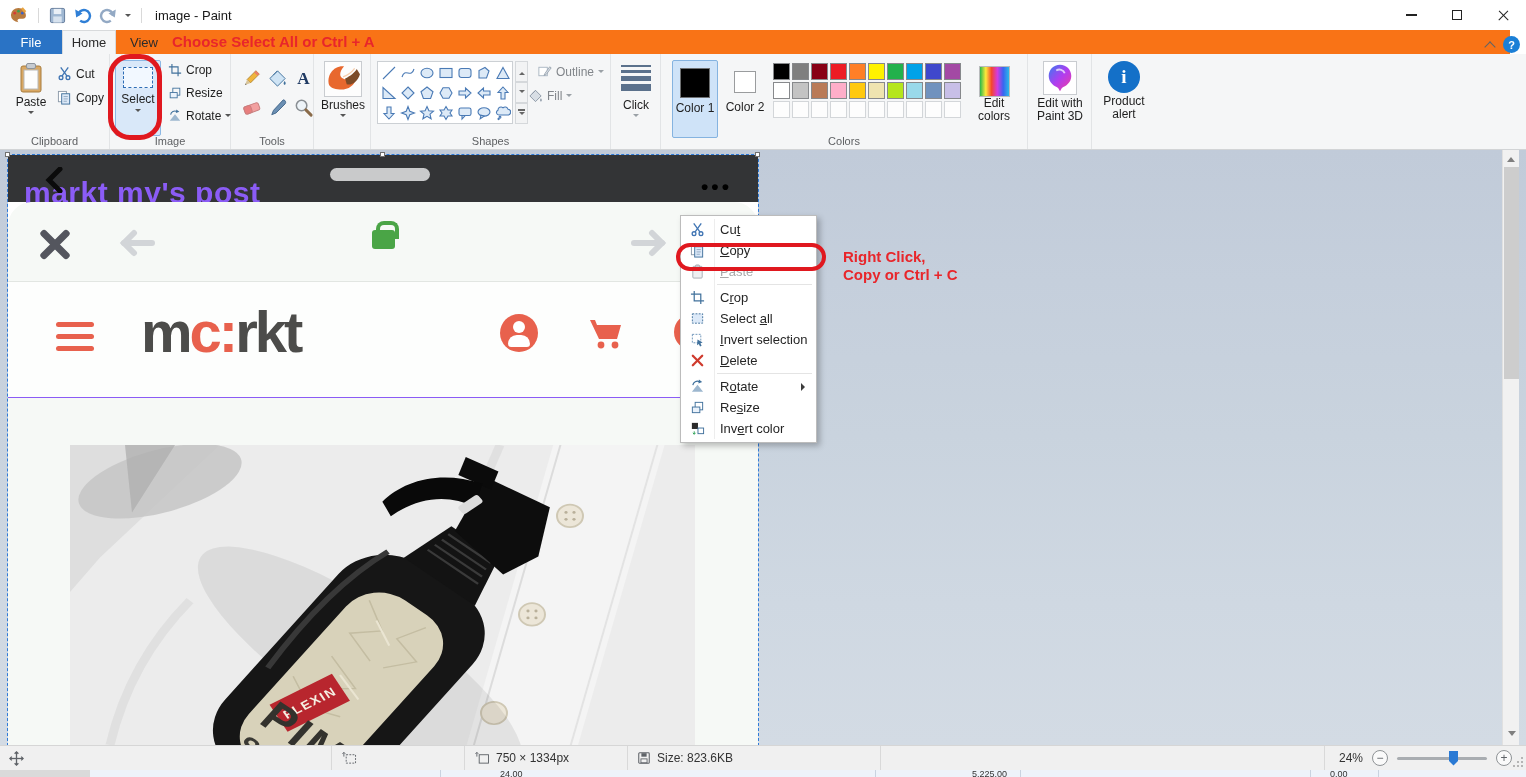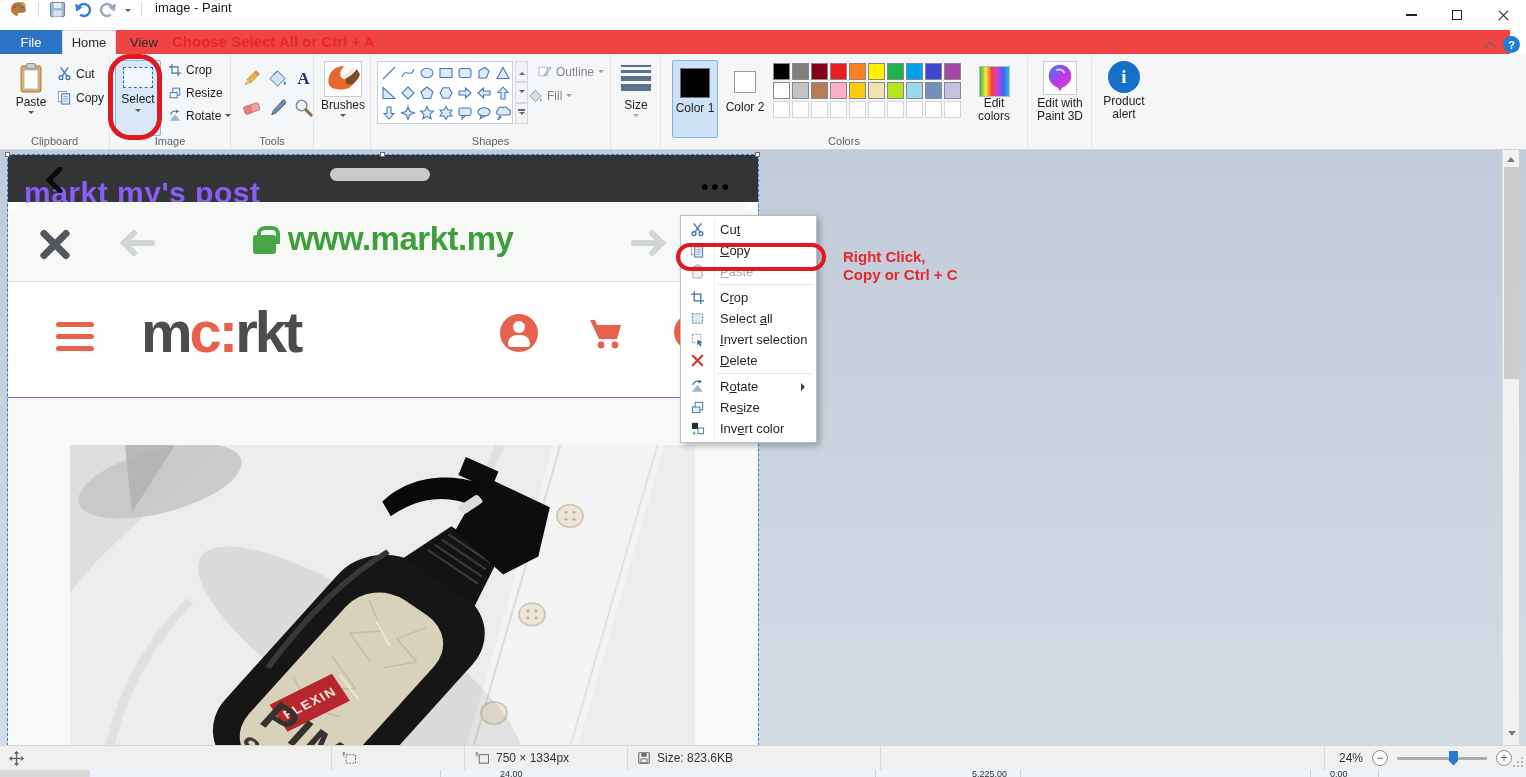--- a/index.html
+++ b/index.html
@@ -1,33 +1,33 @@
 <!DOCTYPE html>
 <html><head>
 <meta charset="utf-8">
 <style>
   *{box-sizing:border-box;margin:0;padding:0}
   html,body{width:1526px;height:777px;overflow:hidden}
   body{font-family:"Liberation Sans",sans-serif;background:#fff;position:relative;font-size:13px;color:#222}
   
-  .titlebar{position:absolute;top:0;left:0;right:0;height:30px;background:#fff;display:flex;align-items:flex-start}
+  .titlebar{position:absolute;top:0;left:0;right:0;height:30px;background:#fff;display:flex;align-items:center}
   .qat{display:flex;align-items:center;gap:7px;padding-left:9px}
   .qat svg{display:block}
   .qat-sep{width:1px;height:15px;background:#d9d9d9;margin:0 3px}
   .caret-d{width:0;height:0;border:3.5px solid transparent;border-top-color:#555;margin-top:4px}
   .title-text{font-size:13px;color:#1a1a1a;margin-left:10px}
   .win-controls{position:absolute;right:0;top:0;height:30px;display:flex}
   .win-btn{width:46px;height:30px;display:flex;align-items:center;justify-content:center}
   .glyph-min{width:11px;height:1.5px;background:#222}
   .glyph-max{width:10px;height:10px;border:1.2px solid #222}
   .glyph-close{position:relative;width:13px;height:13px}
   .glyph-close::before,.glyph-close::after{content:"";position:absolute;top:6px;left:0;width:13px;height:1.4px;background:#222}
   .glyph-close::before{transform:rotate(45deg)}.glyph-close::after{transform:rotate(-45deg)}
   
-  .tabrow{position:absolute;top:30px;left:0;right:16px;height:24px;background:#ef4444;display:flex}
+  .tabrow{position:absolute;top:30px;left:0;right:16px;height:24px;background:#f97316;display:flex}
   .tab{display:flex;align-items:center;justify-content:center;font-size:13px;color:#2b2b2b;padding:0 14px}
   .tab-file{background:#2a73c5;color:#fff;width:62px}
   .tab-home{background:#f5f6f7;border:1px solid #d8dadc;border-bottom:none;width:54px}
   .tab-view{width:56px}
   .ribbon-help{position:absolute;right:6px;top:36px;display:flex;align-items:center;gap:8px}
   .chev-up{width:9px;height:9px;position:relative}
   .chev-up::before{content:"";position:absolute;left:0;top:3px;width:7px;height:7px;border-left:1.6px solid #5f6368;border-top:1.6px solid #5f6368;transform:rotate(45deg)}
   .help-btn{width:17px;height:17px;border-radius:50%;background:#1b7fd6;color:#fff;font-weight:bold;font-size:11px;display:flex;align-items:center;justify-content:center}
   
   .ribbon{position:absolute;top:54px;left:0;right:0;height:96px;background:#f5f6f7;border-bottom:1px solid #d2d4d6;display:flex}
@@ -468,21 +468,21 @@
   </div>
 
   <div class="grp" style="width:50px">
     <div class="bigbtn" style="left:5px;top:2px;width:40px">
       <div class="size-bars">
         <div style="height:2px"></div>
           <div style="height:3px"></div>
           <div style="height:5px"></div>
           <div style="height:7px"></div>
       </div>
-      <span class="btn-lbl" style="margin-top:6px">Size</span>
+      <span class="btn-lbl" style="margin-top:6px">Click</span>
       <span class="caret-d" style="border-top-color:#9aa0a6;margin-top:0"></span>
     </div>
   </div>
 
   <div class="grp" style="width:367px">
     <div class="colorbtn color1-sel" style="left:11px">
       <span class="swatch1" id="color1swatch" style="background: rgb(0, 0, 0);"></span>
       <span class="btn-lbl" style="margin-top:4px;white-space:pre-line">Color 1</span>
     </div>
     <div class="colorbtn" style="left:61px">
@@ -573,21 +573,20 @@
       <div class="browserrow">
         <span class="x-btn"></span>
         <span class="nav-arrow" style="left:108px"><svg width="42" height="30" viewBox="0 0 42 30">
               <g stroke="#d2d5d8" stroke-width="6" fill="none" stroke-linecap="round">
                 <line x1="8" y1="15" x2="36" y2="15"></line>
                 <polyline points="18,5 8,15 18,25"></polyline>
               </g>
             </svg></span>
         <div class="urlbox">
           <span class="lock"></span>
-          <span class="url-text">www.markt.my</span>
         </div>
         <span class="nav-arrow" style="right:88px"><svg width="42" height="30" viewBox="0 0 42 30">
               <g stroke="#d2d5d8" stroke-width="6" fill="none" stroke-linecap="round">
                 <line x1="6" y1="15" x2="34" y2="15"></line>
                 <polyline points="24,5 34,15 24,25"></polyline>
               </g>
             </svg></span>
       </div>
 
       <div class="siterow">

